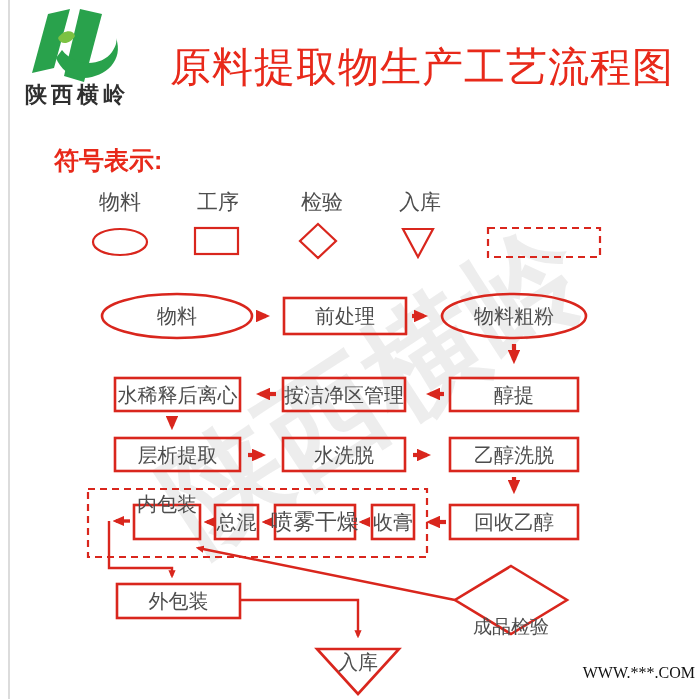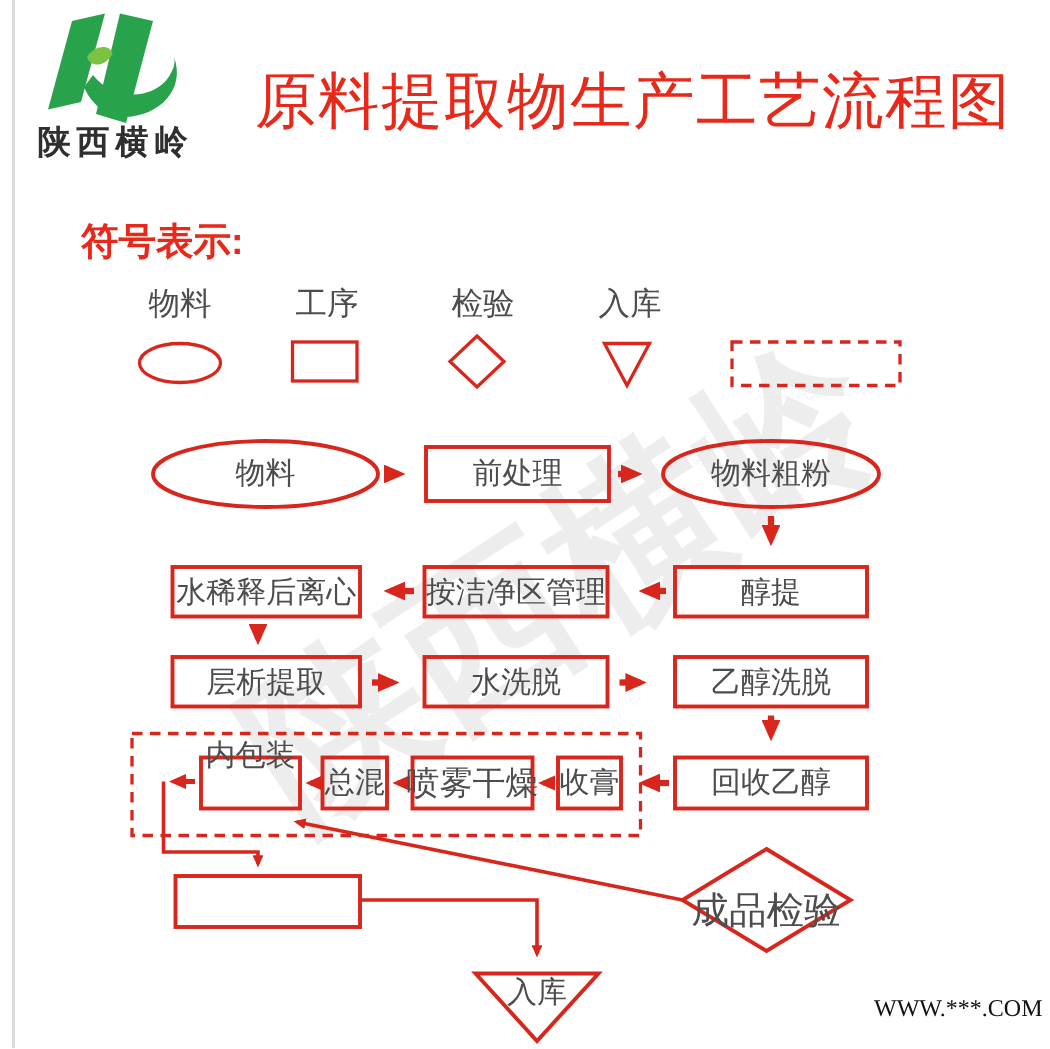--- a/index.html
+++ b/index.html
@@ -119,18 +119,19 @@
   <div class="lbl" style="left:283px;top:383px;width:122px;height:24px">按洁净区管理</div>
   <div class="lbl" style="left:115px;top:383px;width:125px;height:24px">水稀释后离心</div>
   <div class="lbl" style="left:115px;top:443px;width:125px;height:24px">层析提取</div>
   <div class="lbl" style="left:283px;top:443px;width:122px;height:24px">水洗脱</div>
   <div class="lbl" style="left:450px;top:443px;width:128px;height:24px">乙醇洗脱</div>
   <div class="lbl" style="left:450px;top:510px;width:128px;height:24px">回收乙醇</div>
   <div class="lbl" style="left:372px;top:510px;width:42px;height:24px">收膏</div>
   <div class="lbl small" style="left:275px;top:510px;width:80px;height:24px">喷雾干燥</div>
   <div class="lbl" style="left:215px;top:510px;width:43px;height:24px">总混</div>
   <div class="lbl" style="left:134px;top:492px;width:66px;height:24px">内包装</div>
-  <div class="lbl" style="left:455px;top:595px;width:112px;height:24px;font-size:25px">成品检验</div>
+  <div class="lbl" style="left:117px;top:589px;width:123px;height:24px">外包装</div>
+  <div class="lbl" style="left:455px;top:614px;width:112px;height:24px;font-size:19px">成品检验</div>
   <div class="lbl" style="left:326px;top:650px;width:64px;height:24px">入库</div>
 
   <div class="wm-bottom">WWW.***.COM</div>
 
 </div>
 
 </body></html>

